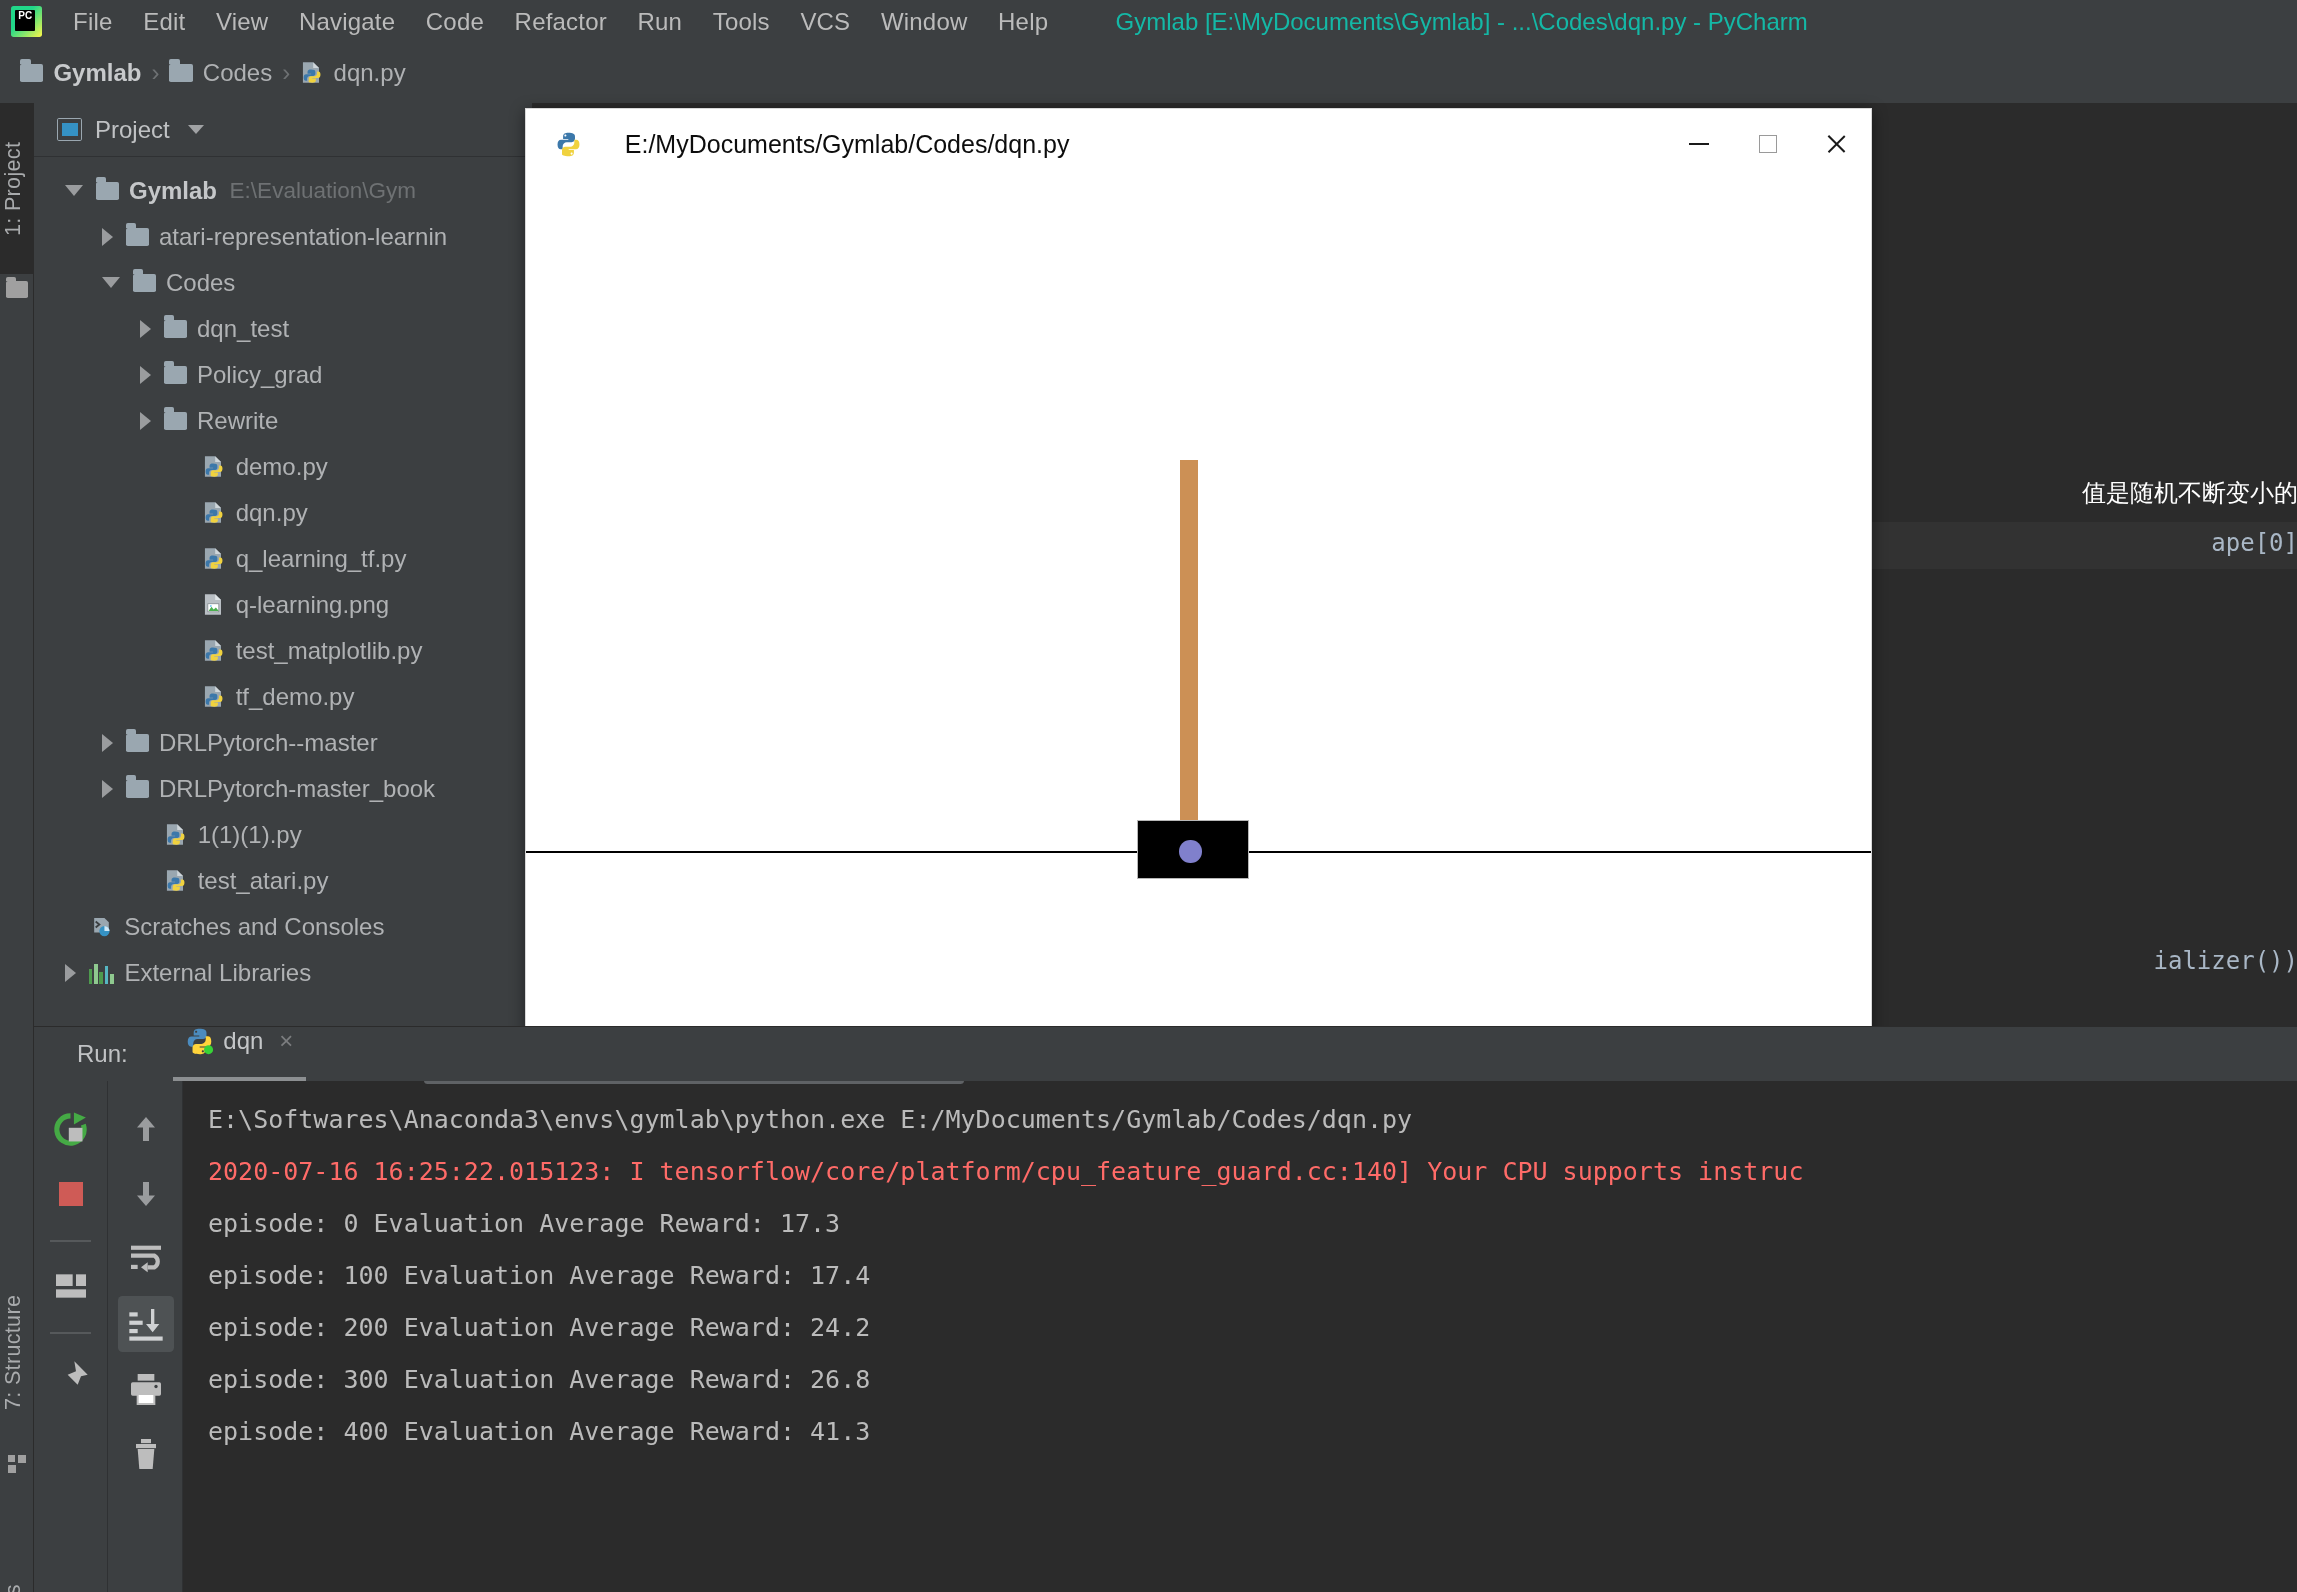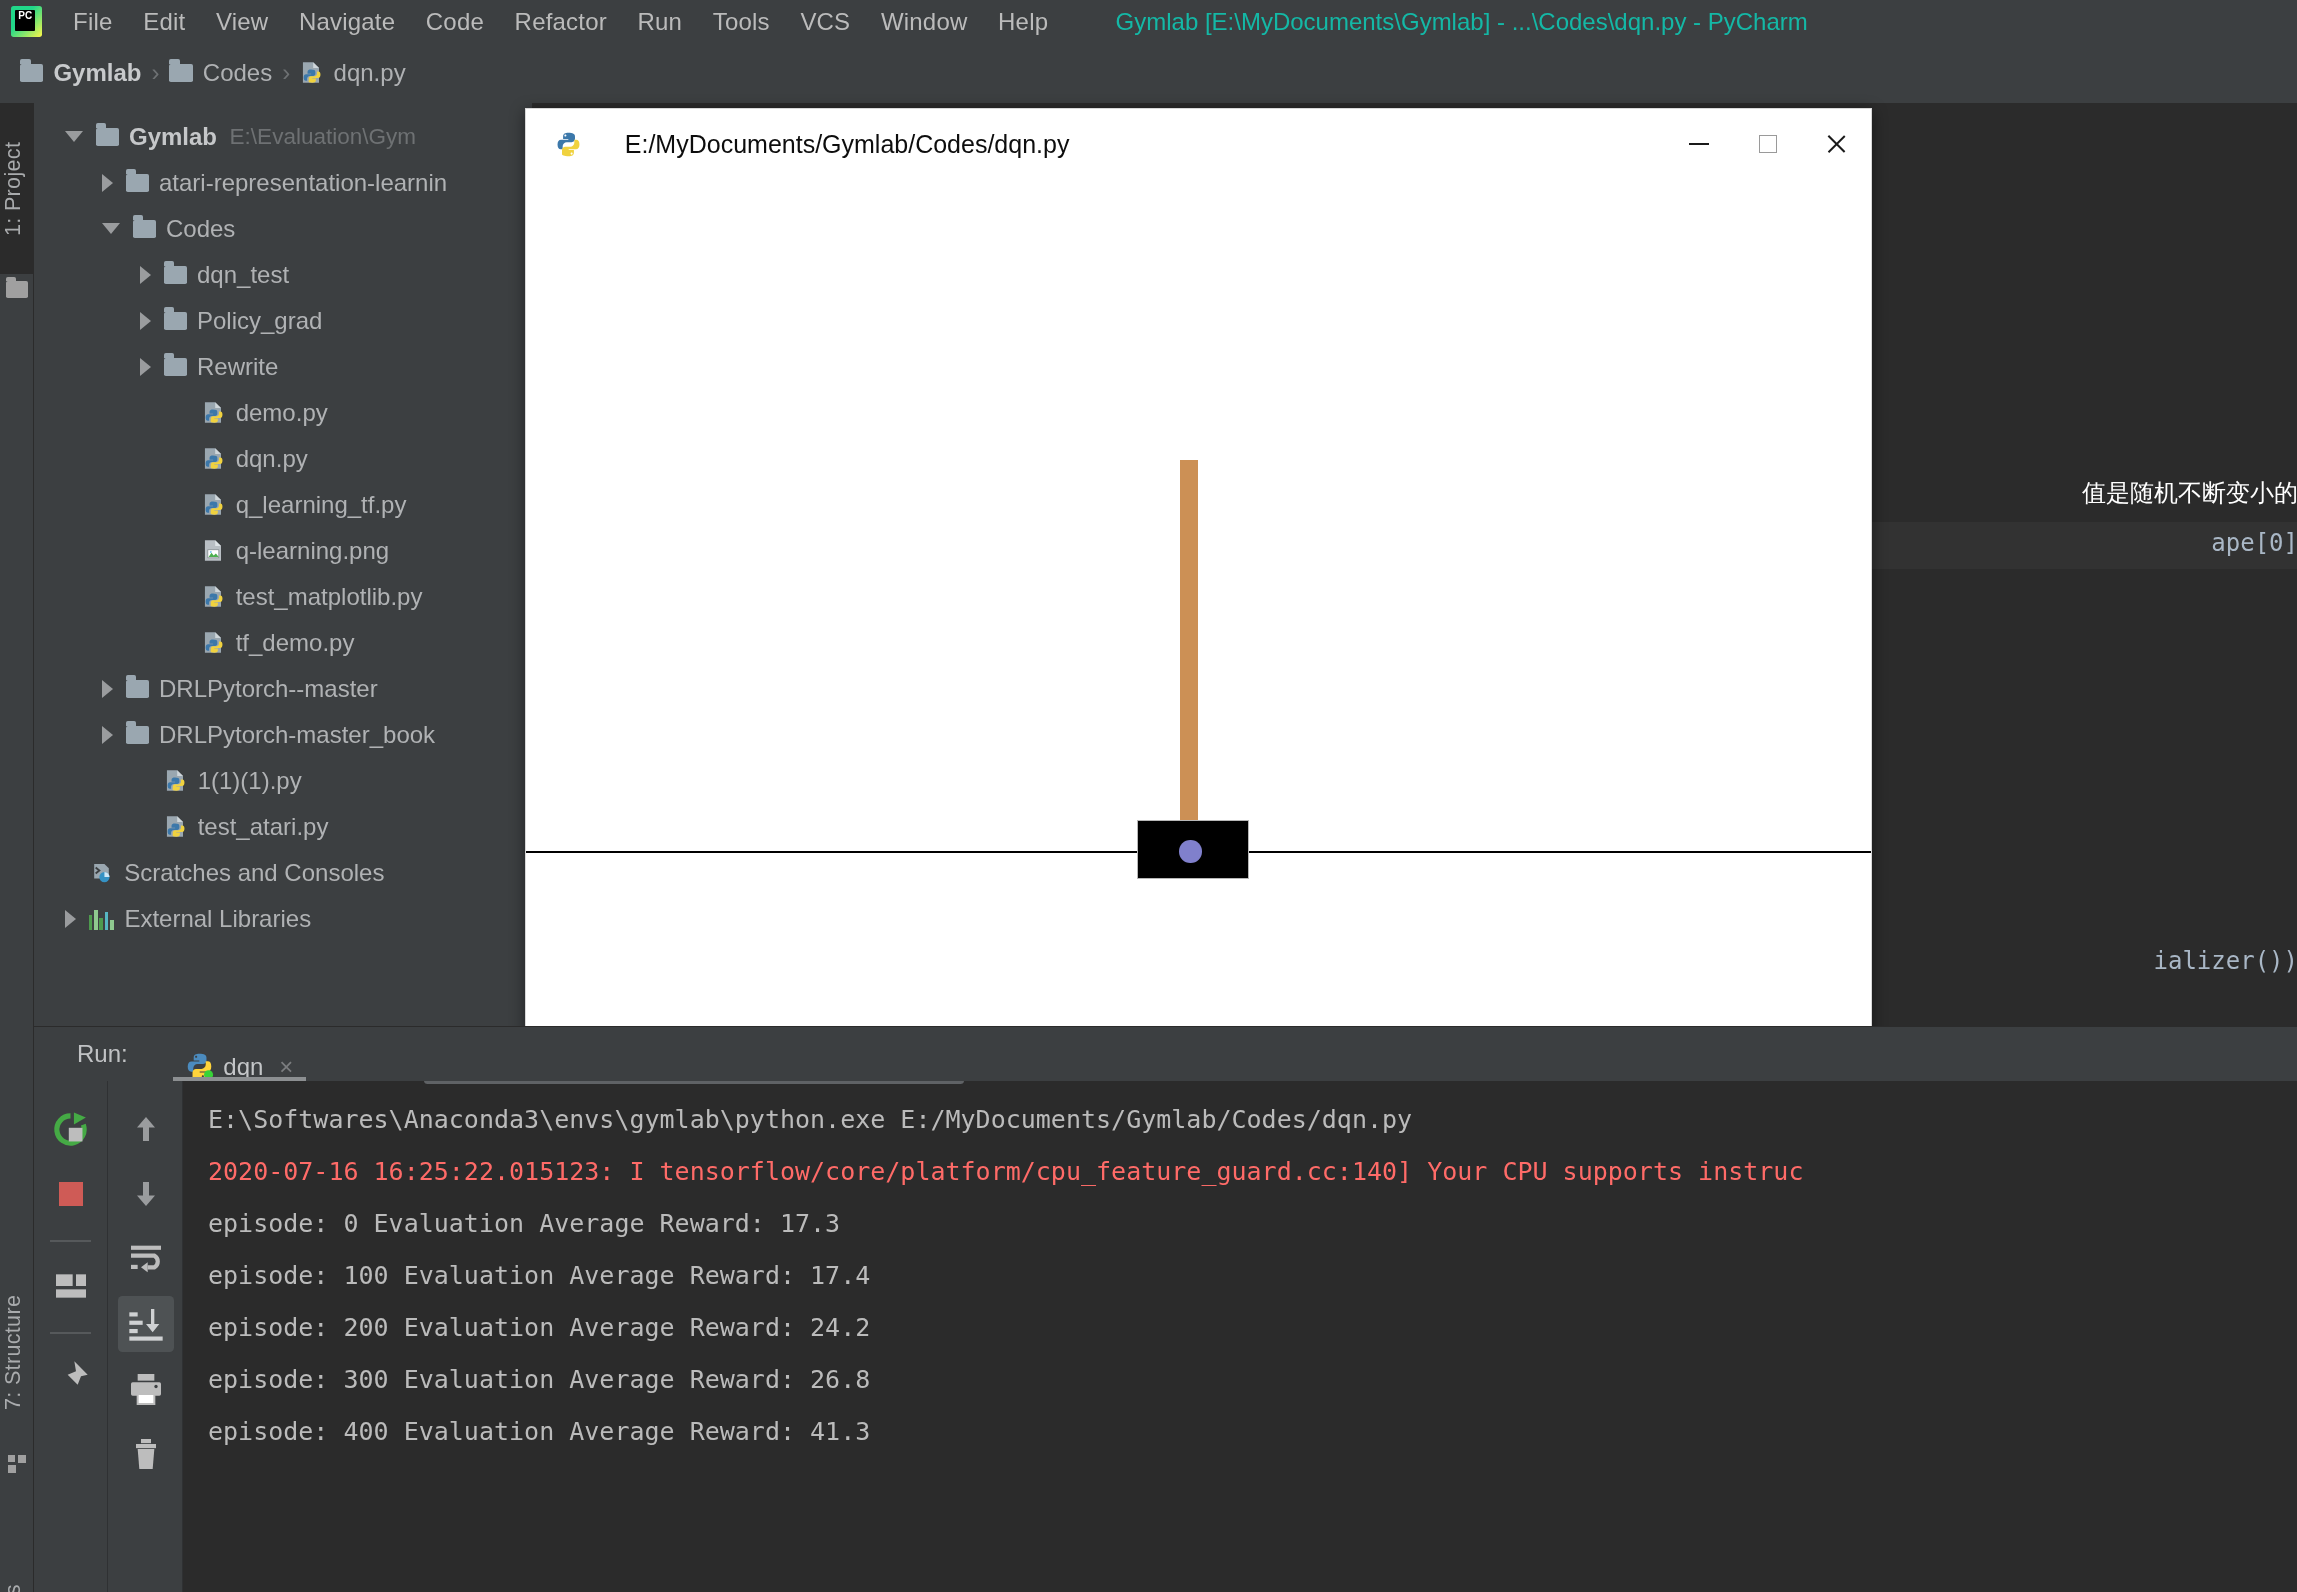--- a/index.html
+++ b/index.html
@@ -171,21 +171,21 @@
   }
 
   
   .runpanel {
     position: absolute; left: 34px; top: 1026px; right: 0; bottom: 0;
     background: #3c3f41; border-top: 0.9px solid #2b2b2b;
   }
   .runhdr { height: 54px; display: flex; align-items: center; padding-left: 43px; position:relative; }
   .runhdr .lbl { color: #c0c2c4; font-size: 24px; }
   .runtab {
-    display: flex; align-items: flex-end; margin-left: 45px; padding: 0 12.6px;
+    display: flex; align-items: flex-start; margin-left: 45px; padding: 0 12.6px;
     height: 54px; position: relative;
   }
   .runtab .tico { width:29px; height:29px; margin-right:9px; flex:none; position:relative; }
   .runtab .tname { color: #c4c6c8; font-size: 24px; }
   .runtab .tclose { margin-left: 16px; color: #7b7d7f; font-size: 24px; }
   .runtab-underline {
     position:absolute; left: 0; bottom: 0; width: 100%; height: 4.5px; background: #8c8f91;
   }
   .runtools {
     position:absolute; left:0; top:54px; width:74px; bottom:0;
@@ -266,20 +266,27 @@
     <div class="vtab" style="top:1152px;height:194px;">7: Structure</div>
     <div class="struct-ico" style="top:1352px;">
       <i style="left:0;top:0;width:7.2px;height:7.2px;"></i>
       <i style="left:10px;top:0;width:8px;height:8px;"></i>
       <i style="left:0;top:10px;width:8px;height:8px;"></i>
     </div>
     <div class="vtab" style="top:1449px;height:99px;">ites</div>
   </div>
 
   <div class="projpanel">
+    <div class="projhdr">
+      <div class="proj-ico">
+          <span></span>
+        </div>
+      <div class="ttl">Project</div>
+      <div class="caret-dn"></div>
+    </div>
     <div class="tree" id="tree">
         <div class="trow" style="padding-left: 31px;">
           <span class="arrow-d"></span>
           <span style="width: 12.6px; flex: 0 0 auto;"></span>
           <span style="display: inline-flex; align-items: center;">
             <span class="folder-ico"></span>
           </span>
           <span class="tlabel bold">Gymlab</span>
           <span class="tpath">E:\Evaluation\Gym</span>
         </div>

